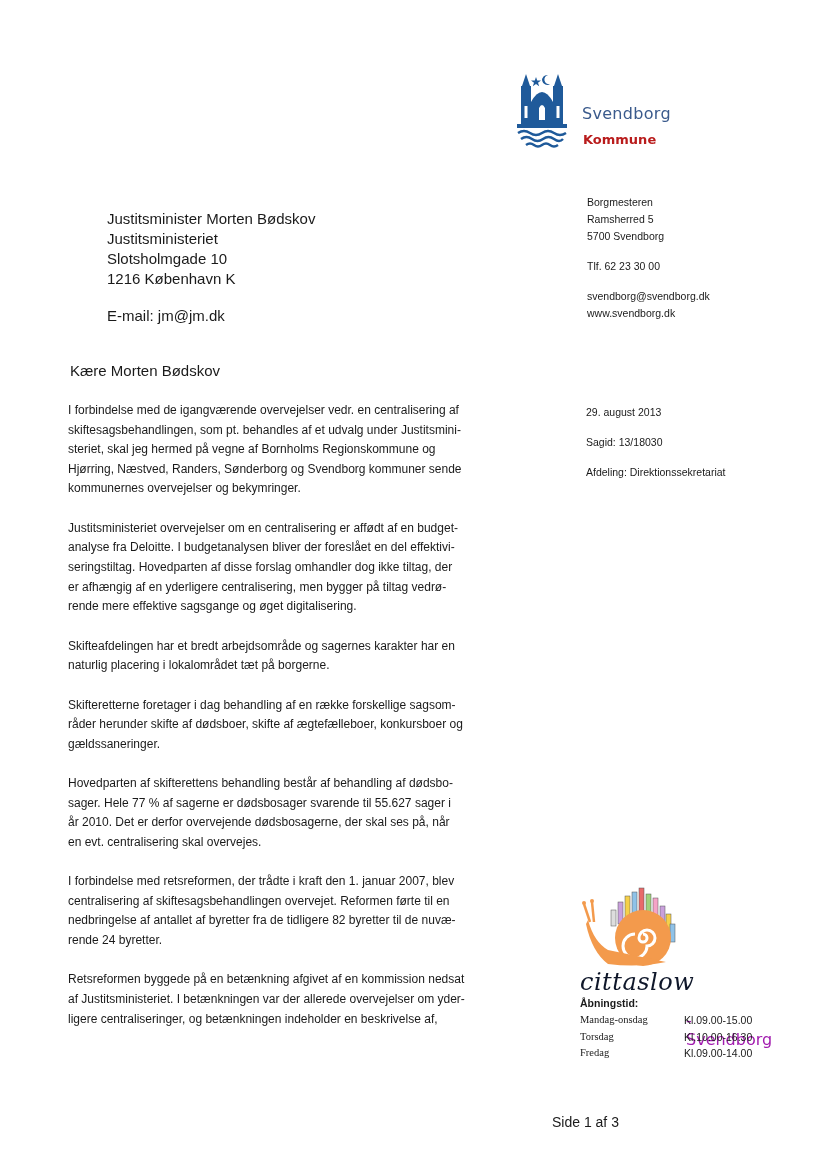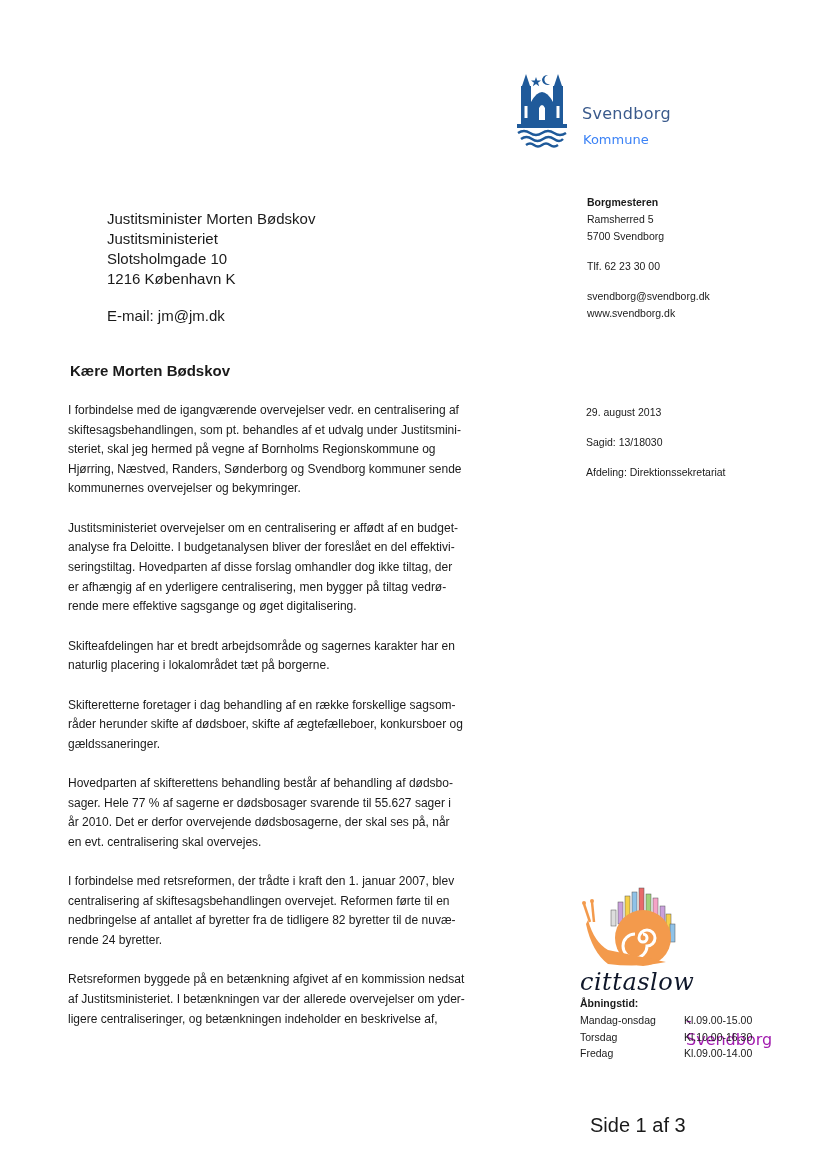--- a/index.html
+++ b/index.html
@@ -2,48 +2,48 @@
 <html><head>
   <meta charset="utf-8">
   <style>
     * { margin: 0; padding: 0; box-sizing: border-box; }
     html, body { width: 827px; height: 1169px; background: #ffffff; overflow: hidden; }
     body { position: relative; font-family: "Liberation Sans", "DejaVu Sans", sans-serif; color: #1a1a1a; }
 
     .logo { position: absolute; left: 514px; top: 72px; width: 200px; height: 82px; }
     .logo svg.crest { position: absolute; left: 0; top: 0; width: 56px; height: 80px; }
     .logo .name { position: absolute; left: 68px; top: 32px; font-size: 16px; color: #3a5a8c; letter-spacing: 0.3px; font-family: "DejaVu Sans", sans-serif; font-weight: normal; }
-    .logo .sub { position: absolute; left: 69px; top: 60px; font-size: 13px; color: #3b82f6; font-family: "DejaVu Sans", sans-serif; }
+    .logo .sub { position: absolute; left: 69px; top: 60px; font-size: 13px; color: #b91c1c; font-family: "DejaVu Sans", sans-serif; font-weight: bold; }
 
     .recipient { position: absolute; left: 84px; top: 209px; font-size: 15px; line-height: 20px; margin-left: 23px; }
     .recipient .email { margin-top: 17px; }
 
     .sender { position: absolute; left: 587px; top: 194px; font-size: 10.5px; line-height: 17px; }
-    .sender .bold { font-weight: bold; }
+    .sender .bold { font-weight: normal; }
     .sender .gap { height: 13px; }
 
     .meta { position: absolute; left: 586px; top: 406px; font-size: 10.5px; }
     .meta div { height: 30px; }
 
-    .salutation { position: absolute; left: 70px; top: 362px; font-size: 15px; font-weight: bold; }
+    .salutation { position: absolute; left: 70px; top: 362px; font-size: 15px; font-weight: normal; }
 
     .body { position: absolute; left: 68px; top: 401px; width: 510px; font-size: 12px; line-height: 19.6px; }
     .body p { margin-bottom: 19.8px; white-space: pre-line; }
 
     .cittaslow { position: absolute; left: 578px; top: 882px; width: 200px; height: 110px; }
     .cittaslow svg { position: absolute; left: 0; top: 0; width: 120px; height: 95px; }
     .cittaslow .brand { position: absolute; left: 2px; top: 86px; font-family: "DejaVu Serif", serif; font-style: italic; font-size: 24px; color: #0f172a; letter-spacing: 0.5px; }
     .cittaslow .city { position: absolute; left: 108px; top: 93px; font-size: 16px; color: #a21caf; font-family: "DejaVu Sans", sans-serif; margin-top: 36px; }
 
     .hours { position: absolute; left: 580px; top: 997px; font-size: 10.5px; }
     .hours .title { font-weight: bold; height: 17px; }
     .hours .row { height: 16.5px; display: flex; }
-    .hours .day { width: 104px; }
+    .hours .day { width: 104px; font-family: Liberation Serif, serif; }
 
-    .page-num { position: absolute; left: 590px; top: 1114px; font-size: 20px; }
+    .page-num { position: absolute; left: 552px; top: 1114px; font-size: 14px; }
   </style>
 </head>
 <body>
 
 <div class="logo">
   <svg class="crest" viewBox="0 0 56 80">
     <g fill="#1f5a9a">
 
       <polygon points="8,14 12,2 16,14"></polygon>
       <rect x="7" y="14" width="10" height="40"></rect>

